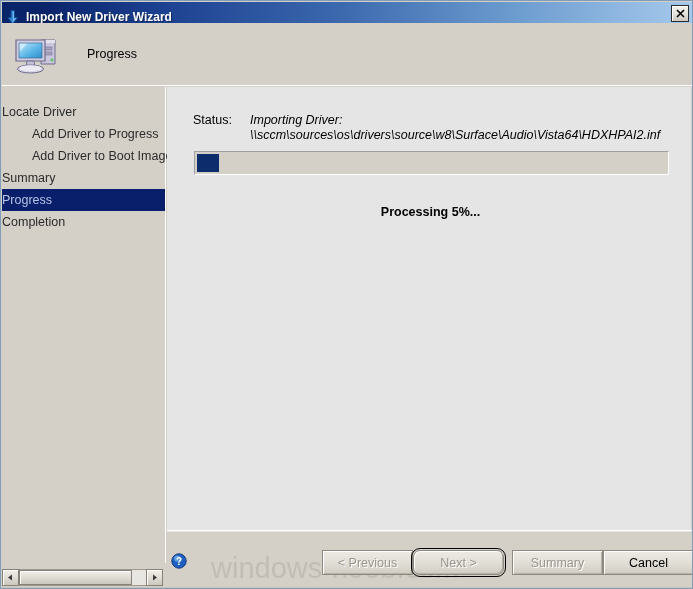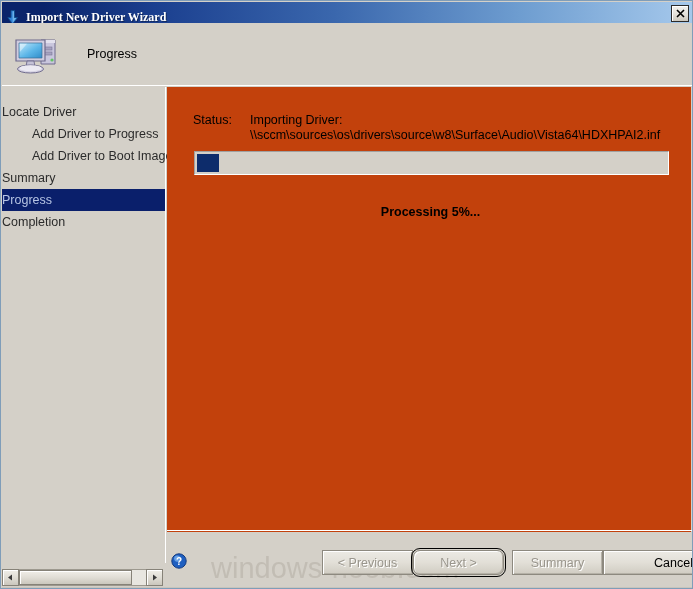--- a/index.html
+++ b/index.html
@@ -26,21 +26,20 @@
   #titlebar {
     position: absolute;
     left: 1px; top: 1px;
     width: 691px; height: 30px;
     background: linear-gradient(to right,
         #0a246a 0%, #0a246a 6%, #1b3f8f 22%,
         #3a67ad 48%, #6e9dd0 75%, #a6c9ec 100%);
     display: flex;
     align-items: center;
     overflow: hidden;
-    font-family: Liberation Serif, serif;
   }
   #title-icon {
     width: 17px; height: 17px;
     margin-left: 3px; margin-right: 4px;
     flex: 0 0 auto;
     position: relative;
   }
   #title-text {
     color: #ffffff;
     font-size: 12px;
@@ -104,21 +103,21 @@
     bottom: 25px;
     width: 2px;
     border-left: 1px solid #ffffff;
     box-sizing: border-box;
   }
   #content {
     position: absolute;
     left: 166px; top: 86px;
     right: 1px;
     bottom: 25px;
-    background: #c2410c;
+    background: #e5e5e5;
   }
 
   .nav-item {
     font-size: 12.5px;
     color: #2b2b2b;
     line-height: 22px;
     height: 22px;
     white-space: nowrap;
     cursor: default;
   }
@@ -135,21 +134,21 @@
     display: flex;
     align-items: flex-start;
   }
   #status-label {
     font-size: 12.5px;
     color: #000000;
     width: 57px;
     flex: 0 0 auto;
   }
   #status-lines { font-size: 12.5px; color: #000000; }
-  #status-lines div { line-height: 15px; white-space: nowrap; }
+  #status-lines div { line-height: 15px; white-space: nowrap; font-style: italic; }
 
   #progressbar {
     position: absolute;
     left: 27px; top: 64px;
     width: 475px; height: 24px;
     box-sizing: border-box;
     background: #d4d0c8;
     border: 1px solid #ffffff;
     border-top-color: #a0a0a0;
     border-left-color: #a0a0a0;
@@ -216,21 +215,21 @@
   }
   .btn.disabled { color: #9a968d; text-shadow: 1px 1px 0 #ffffff; cursor: default; }
   .btn.focus {
     outline: 1px solid #000000;
     outline-offset: 1px;
     border-radius: 7px;
   }
   #btn-previous { left: 155px; width: 91px; }
   #btn-next     { left: 246px; width: 91px; }
   #btn-summary  { left: 345px; width: 91px; }
-  #btn-cancel   { left: 436px; width: 91px; text-align: right; }
+  #btn-cancel   { left: 436px; width: 91px; }
 
   
   #scrollbar {
     position: absolute;
     left: 1px; bottom: 2px;
     width: 161px; height: 17px;
     background: #d4d0c8;
     display: flex;
     align-items: stretch;
   }

